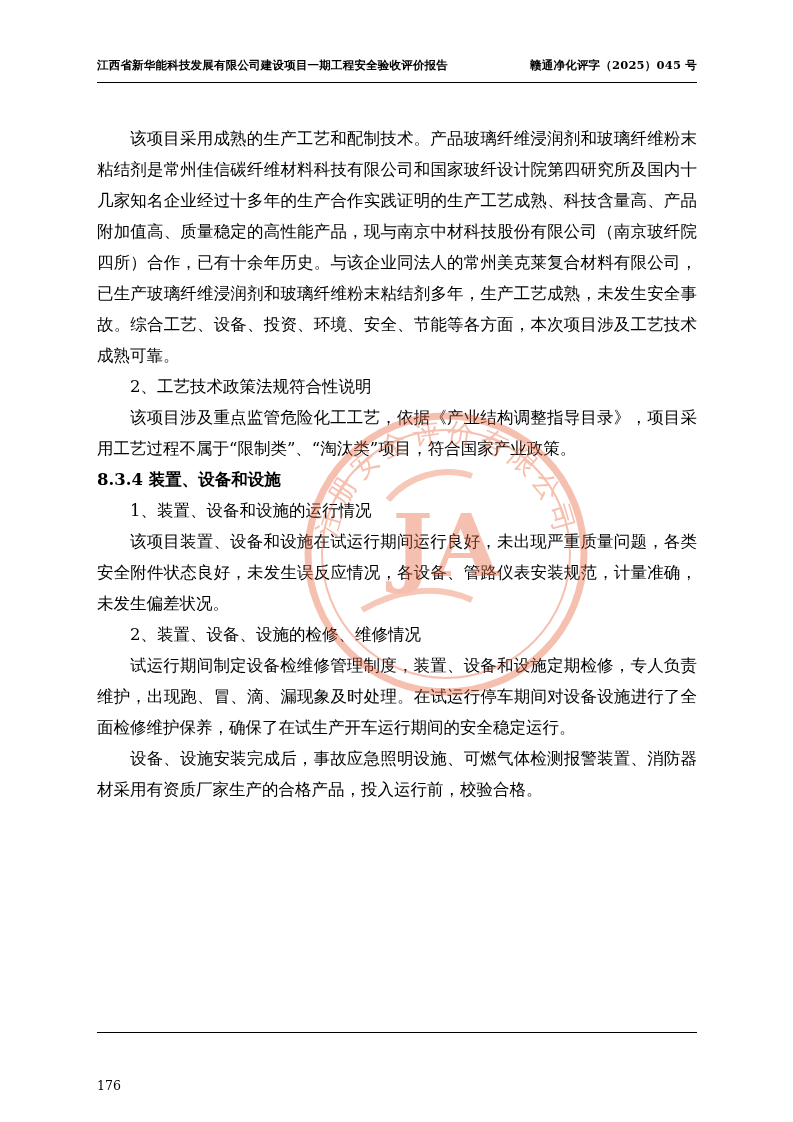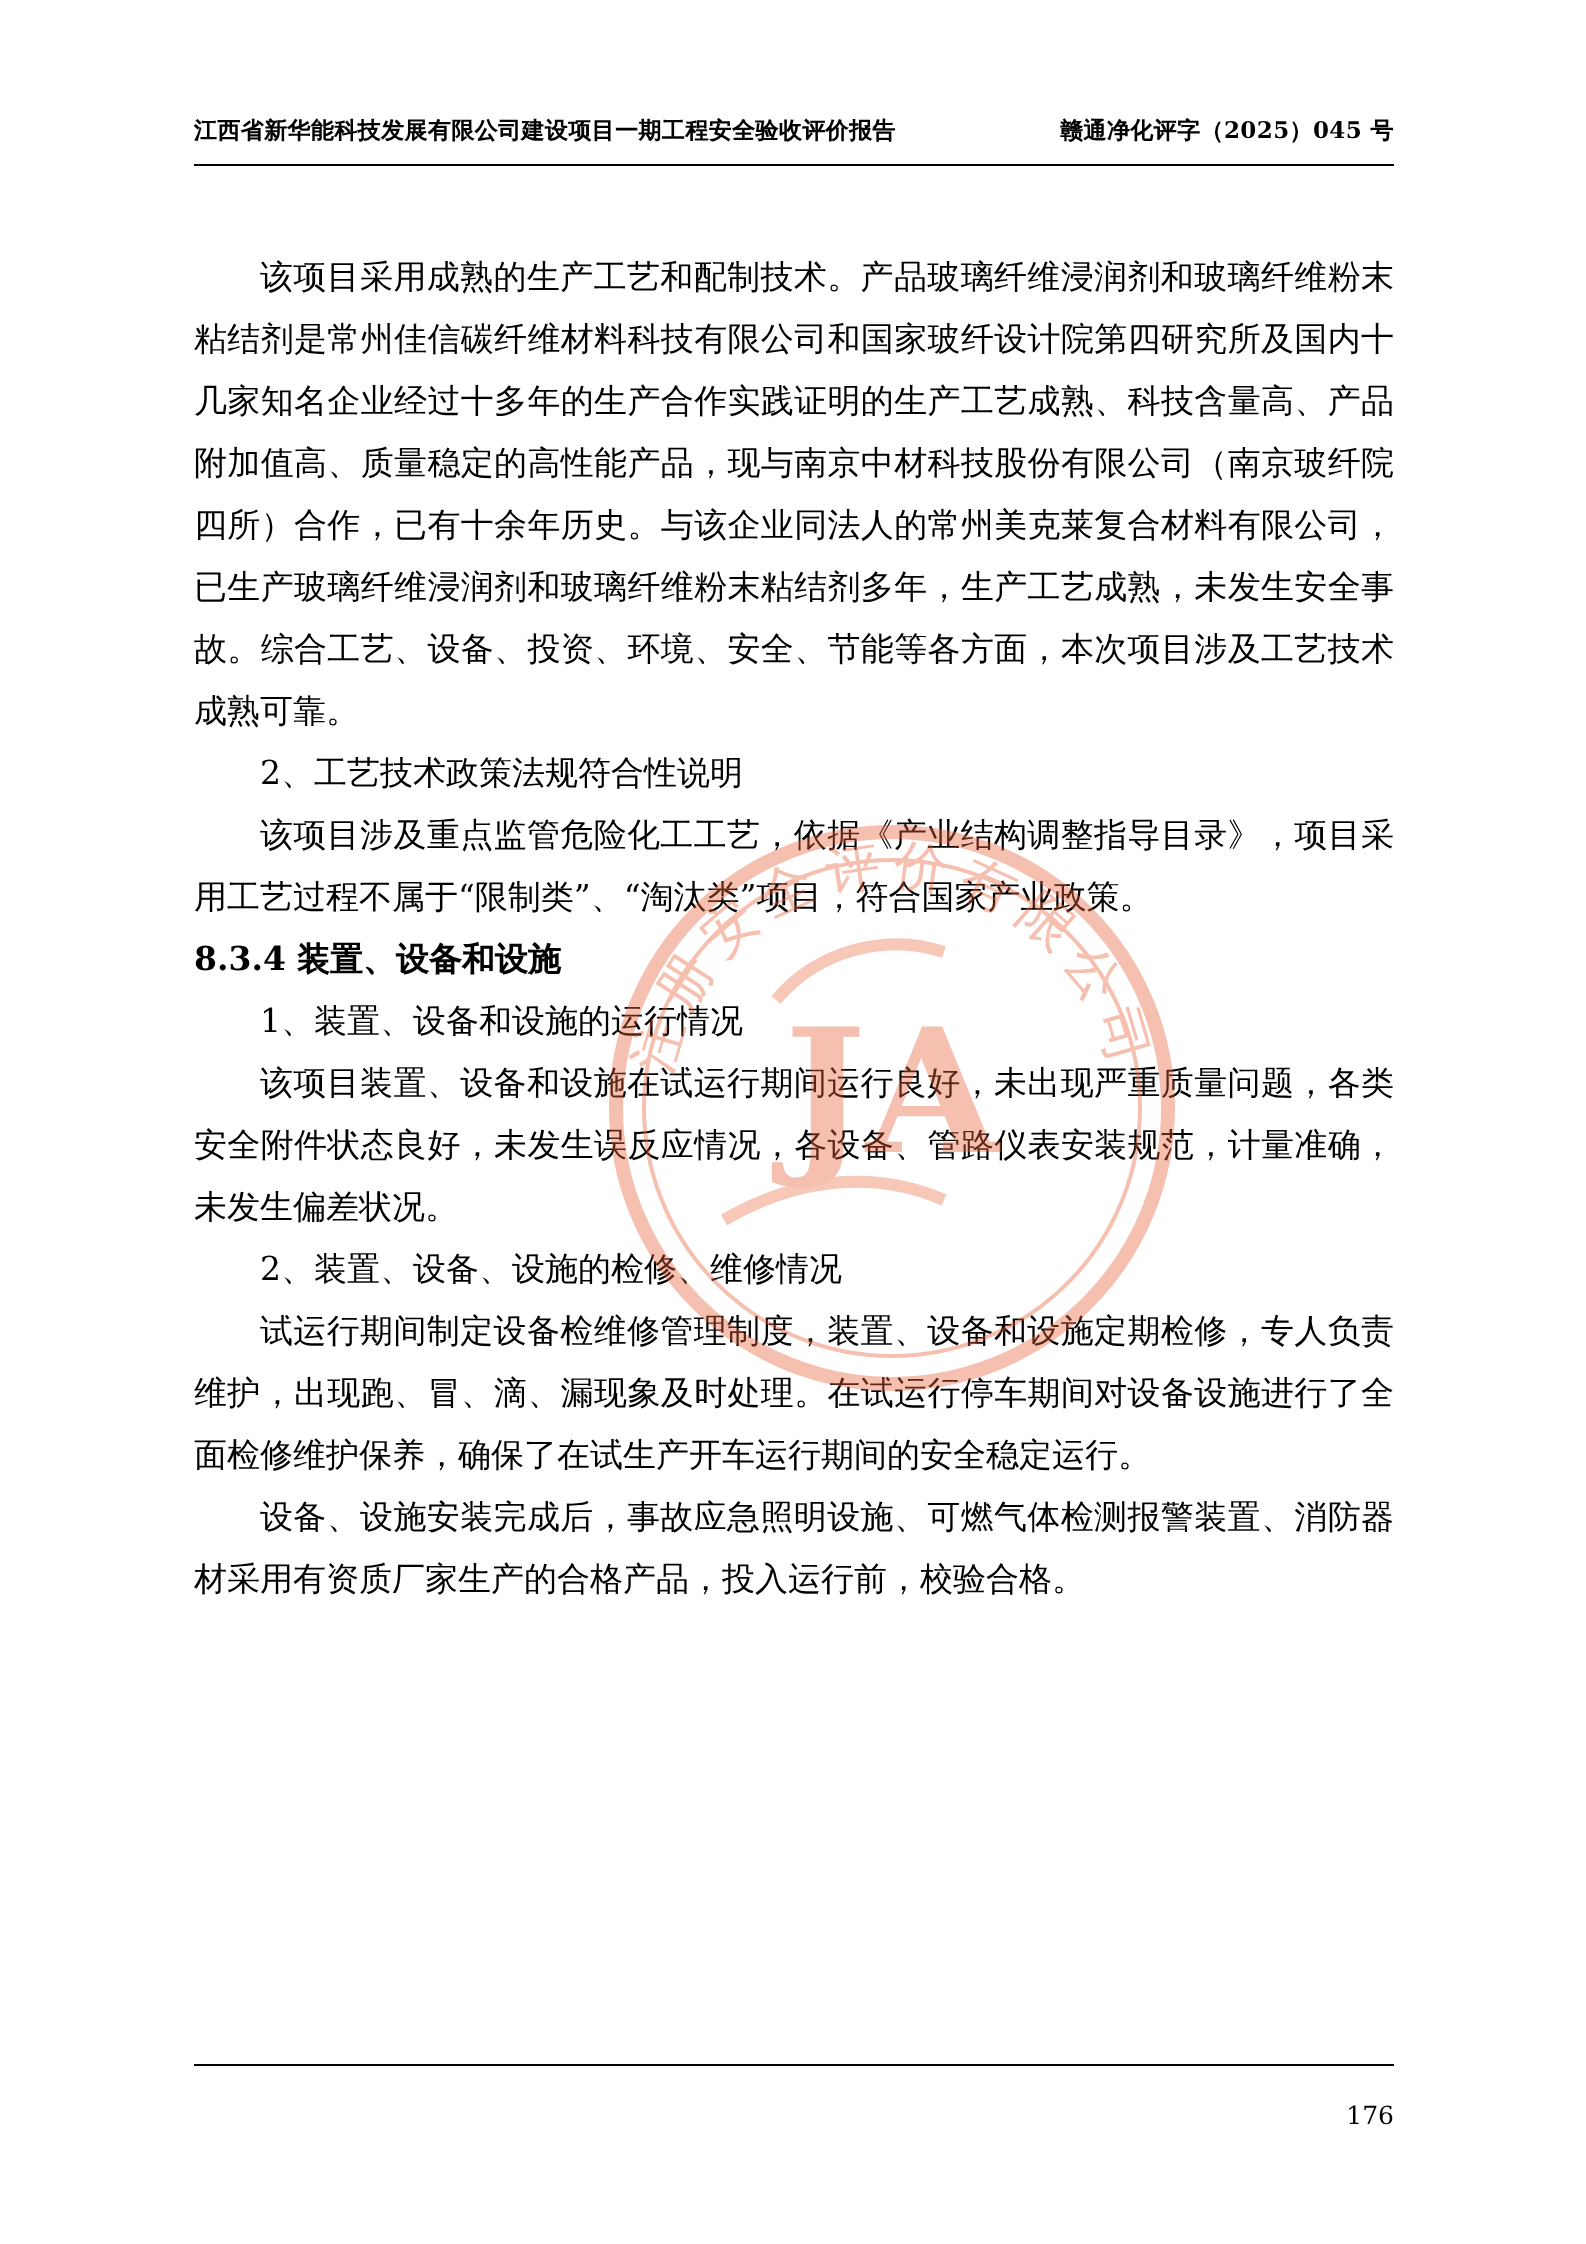--- a/index.html
+++ b/index.html
@@ -75,24 +75,24 @@
   .footer-rule {
     position: absolute;
     top: 1032px;
     left: 97px;
     width: 600px;
     height: 0;
     border-top: 1.2px solid #000;
   }
   .footer {
     position: absolute;
-    top: 1050px;
+    top: 1078px;
     left: 97px;
     width: 600px;
-    text-align: right;
+    text-align: left;
     font-size: 12.5px;
   }
 
   
   .stamp {
     position: absolute;
     left: 296px;
     top: 404px;
     width: 300px;
     height: 300px;

